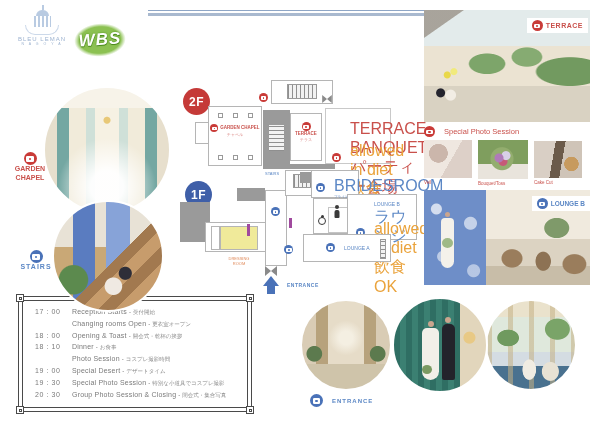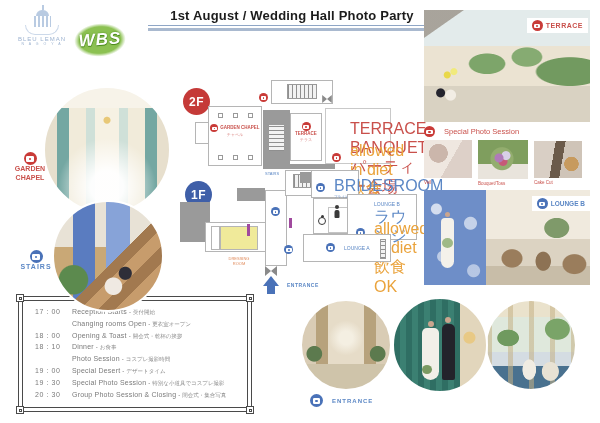--- a/index.html
+++ b/index.html
@@ -83,21 +83,20 @@
 
   <div class="abs" id="brand">
     <div class="dome"></div>
     <div class="cols"></div>
     <div class="arc"></div>
     <div class="bname">BLEU LEMAN</div>
     <div class="bsub">N A G O Y A</div>
   </div>
   <div class="abs" id="wbs">WBS</div>
   <div class="abs" id="title-block">
-    <div id="subtitle">1st August / Wedding Hall Photo Party</div>
     <div id="thin-rule"></div>
     <div id="thick-rule"></div>
   </div>
 
   <div class="photo-circle" style="left:43px;top:86px;width:128px;height:128px;z-index:2;
        background:
          radial-gradient(circle at 50% 26%, #e8c877 0 3px, rgba(0,0,0,0) 4px),
          radial-gradient(circle at 50% 80%, rgba(255,255,255,.95) 0 14%, rgba(255,255,255,0) 42%),
          linear-gradient(180deg,#f7f3e9 0 16%, rgba(0,0,0,0) 16%),
          linear-gradient(90deg,#e7dfcd 0 10%, #74a7a2 10% 19%, #f1ebda 19% 33%, #cfe0d8 33% 40%, #f6f1e3 40% 60%, #cfe0d8 60% 67%, #f1ebda 67% 81%, #74a7a2 81% 90%, #e7dfcd 90%);"></div>

